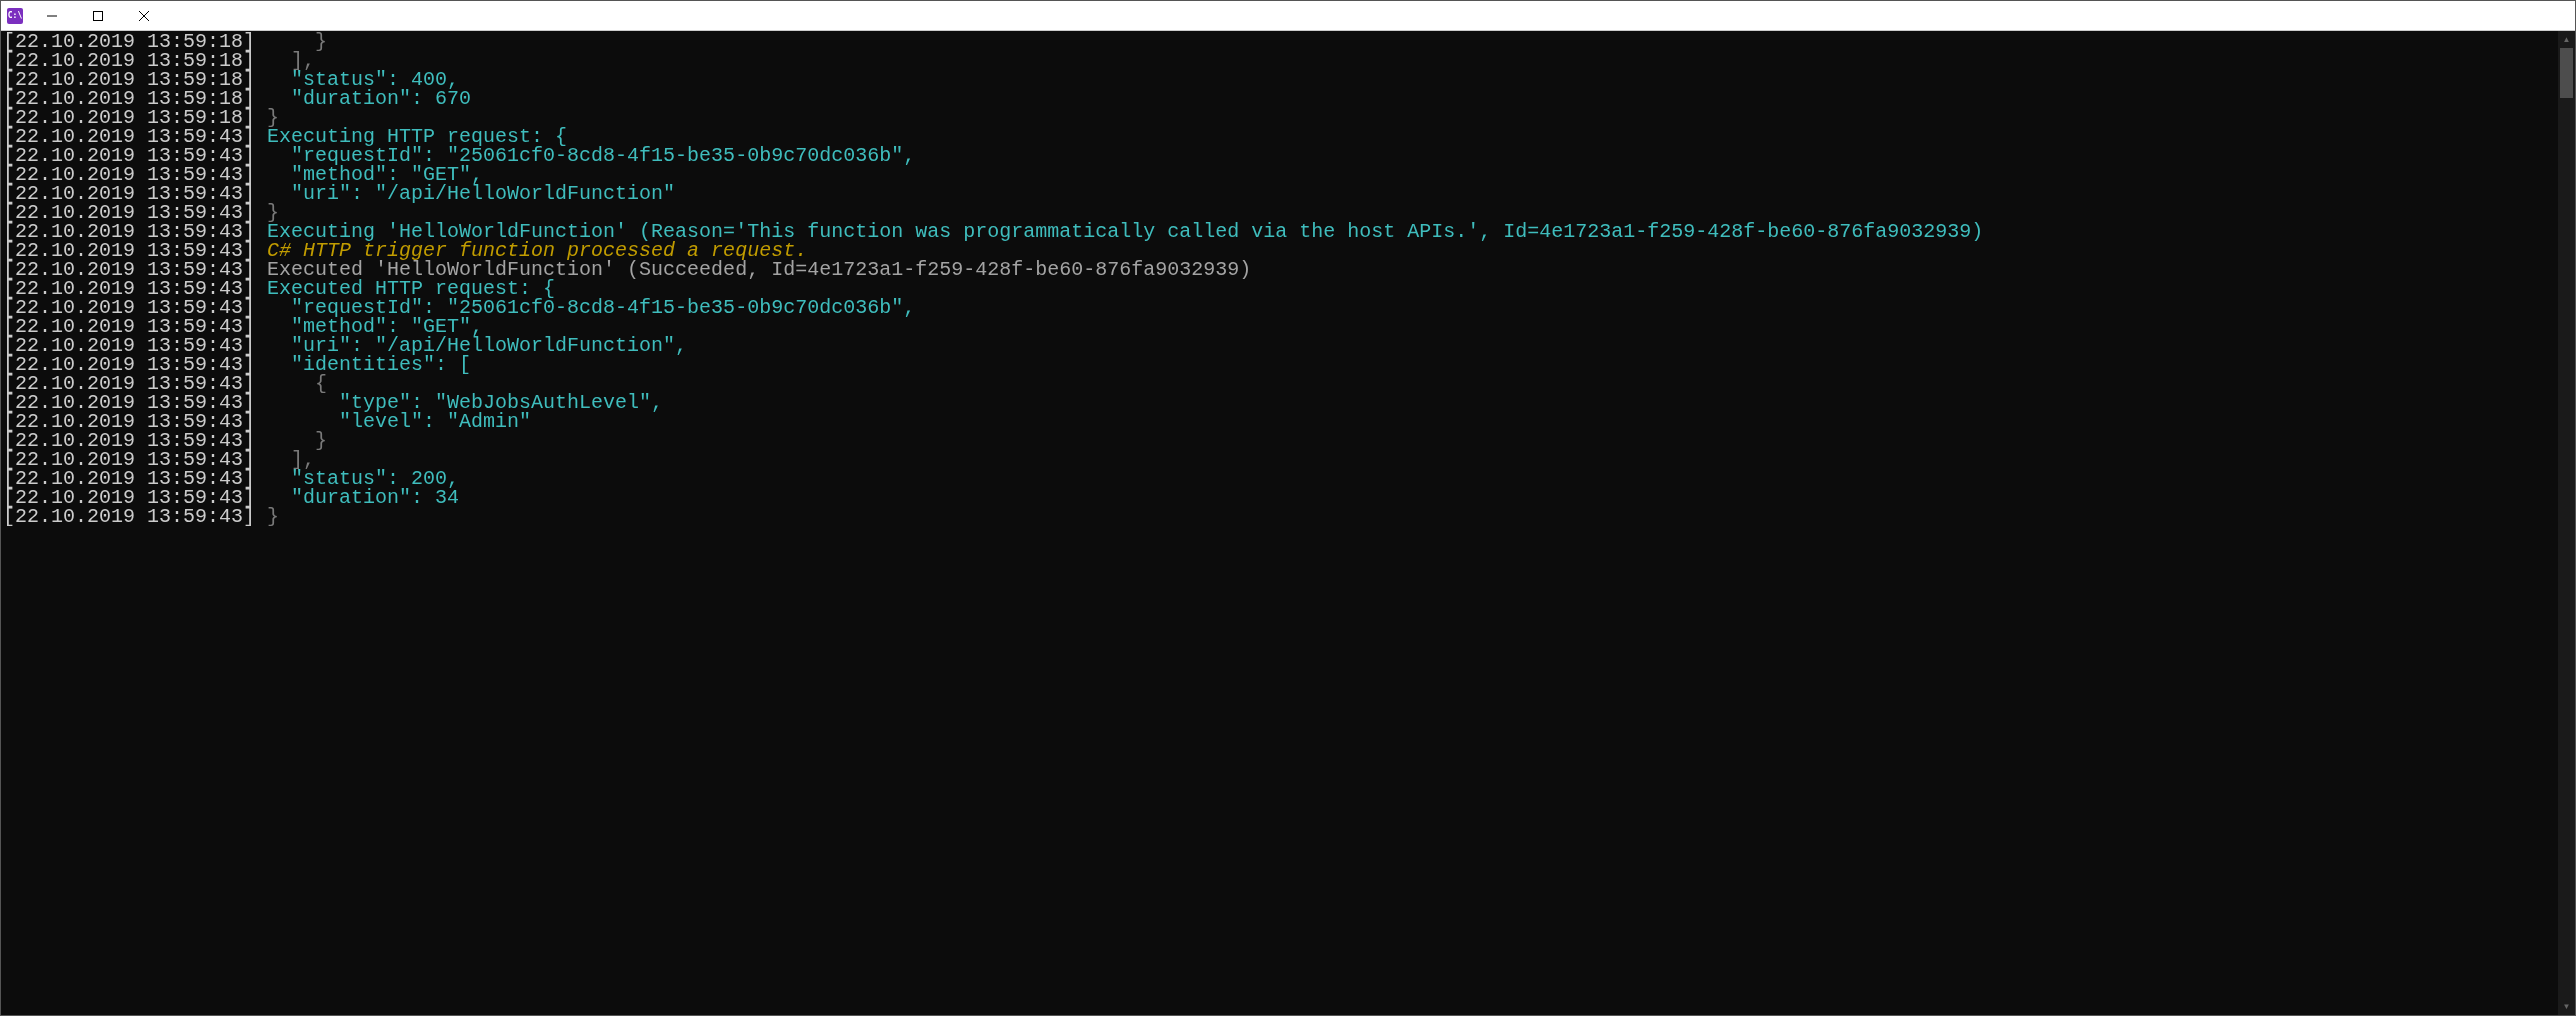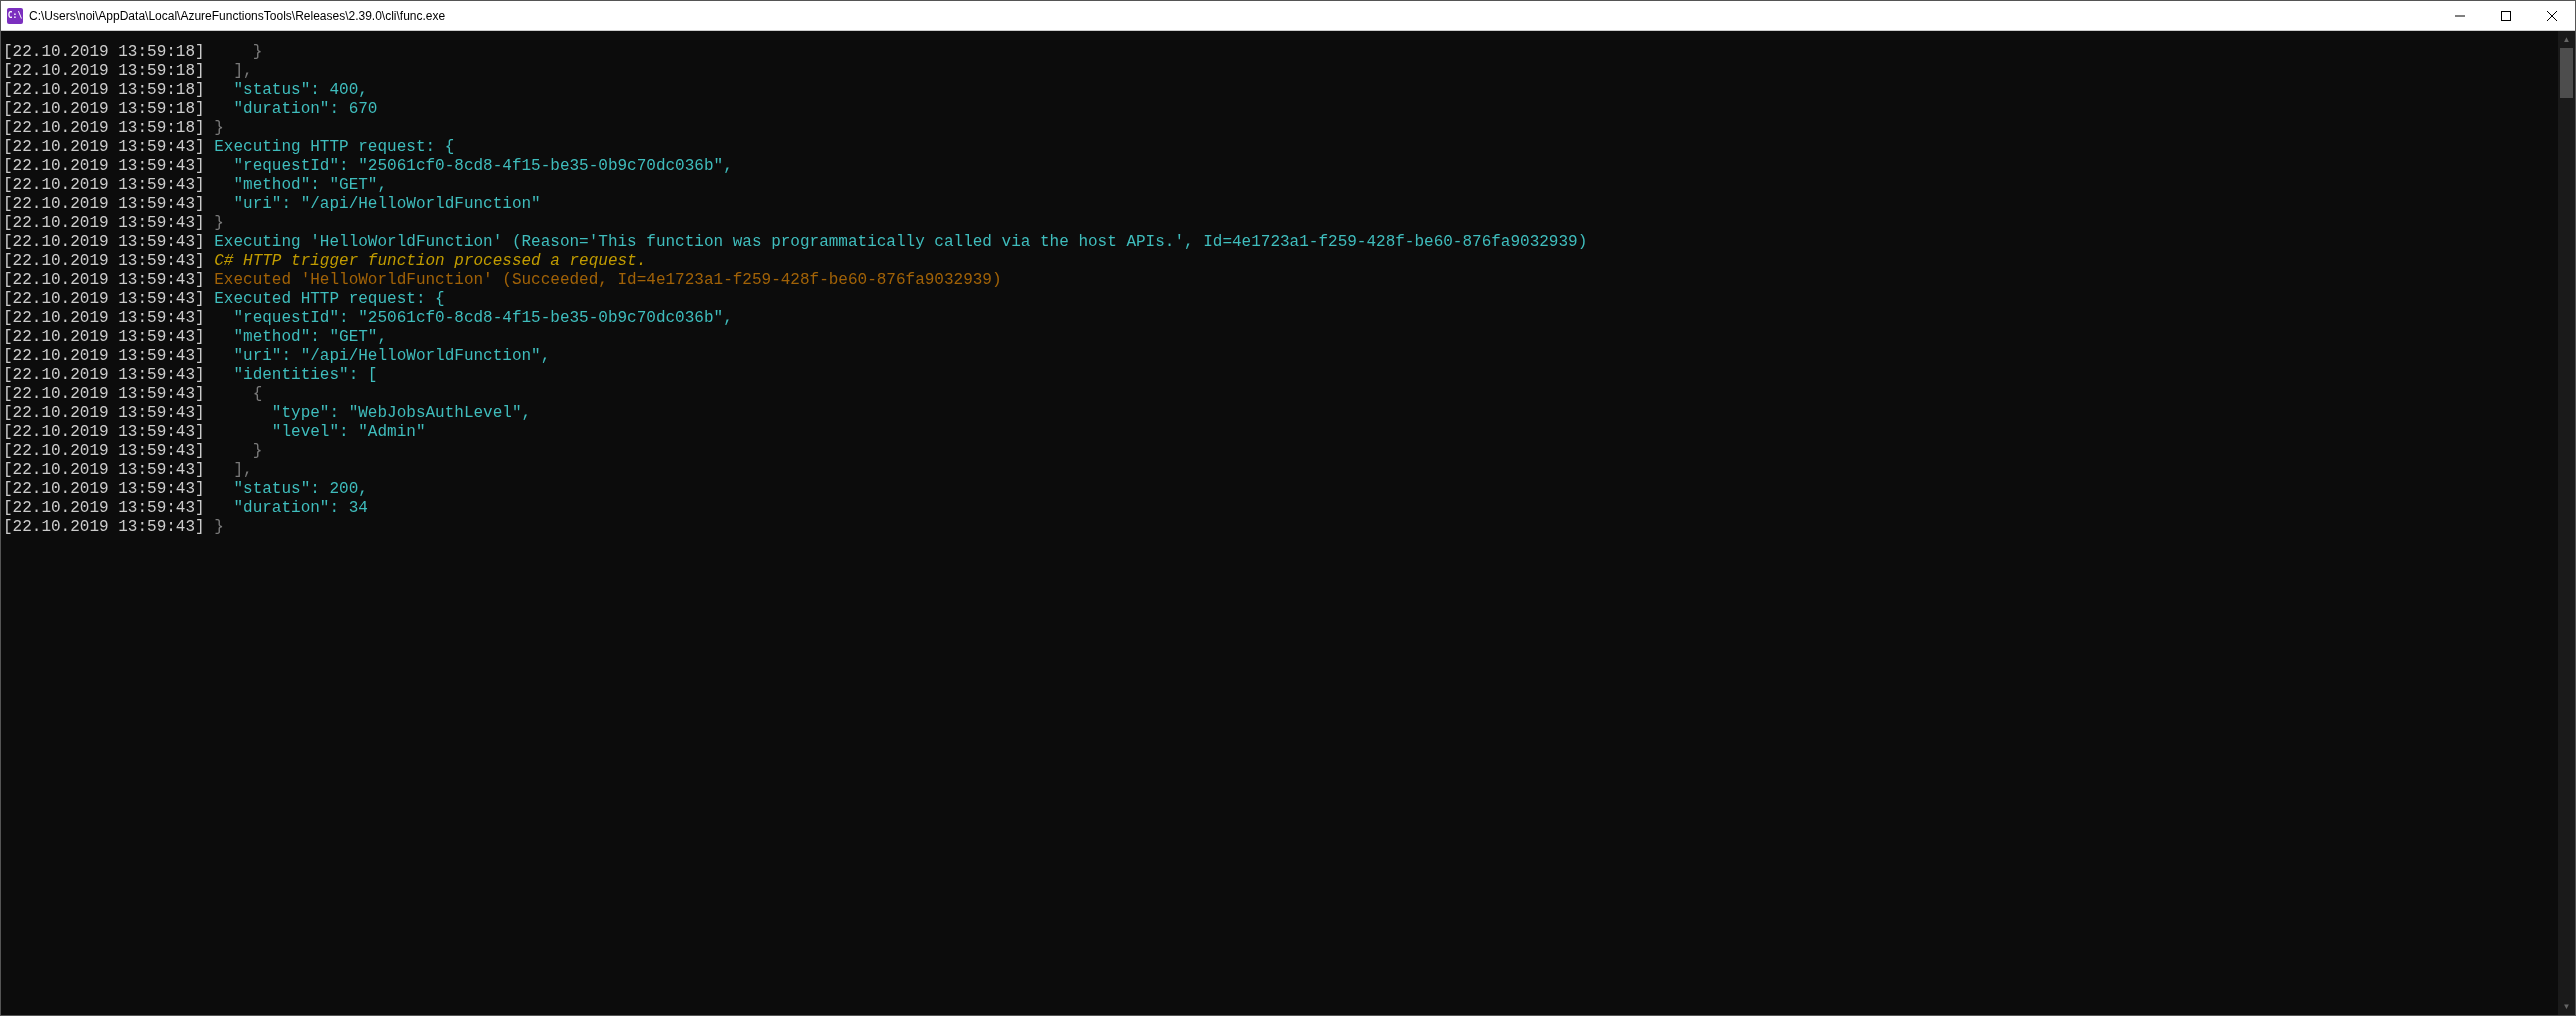--- a/index.html
+++ b/index.html
@@ -65,26 +65,25 @@
     flex: 1;
     display: flex;
     background: #0C0C0C;
     overflow: hidden;
   }
   .console {
     flex: 1;
     background: #0C0C0C;
     color: #cccccc;
     font-family: Consolas, "Courier New", monospace;
-    font-size: 16px;
+    font-size: 20px;
     line-height: 19px;
     white-space: pre;
     padding: 1px 2px;
     overflow: hidden;
-    margin-top: 11px;
   }
   .scrollbar {
     width: 17px;
     background: #1a1a1a;
     position: relative;
   }
   .scroll-arrow {
     width: 17px;
     height: 17px;
     display: flex;
@@ -100,30 +99,29 @@
     position: absolute;
     top: 17px;
     left: 2px;
     right: 2px;
     height: 50px;
     background: #4d4d4d;
   }
   .ts { color: #cccccc; }
   .dim { color: #7a7a7a; }
   .cyan { color: #3fbdbd; }
-  .green { color: #a16207; }
+  .green { color: #a3a3a3; }
   .yellow { color: #c19c00; font-style: italic; }
 </style>
 </head>
 <body>
 
 <div class="window">
   <div class="titlebar">
     <div class="app-icon">C:\</div>
-    <div class="title-text">C:\Users\noi\AppData\Local\AzureFunctionsTools\Releases\2.39.0\cli\func.exe</div>
     <div class="window-controls">
       <div class="win-btn">
         <svg viewBox="0 0 10 10">
             <line x1="0" y1="5" x2="10" y2="5" stroke="currentColor" stroke-width="1"></line>
           </svg>
       </div>
       <div class="win-btn">
         <svg viewBox="0 0 10 10">
             <rect x="0.5" y="0.5" width="9" height="9" fill="none" stroke="currentColor" stroke-width="1"></rect>
           </svg>

